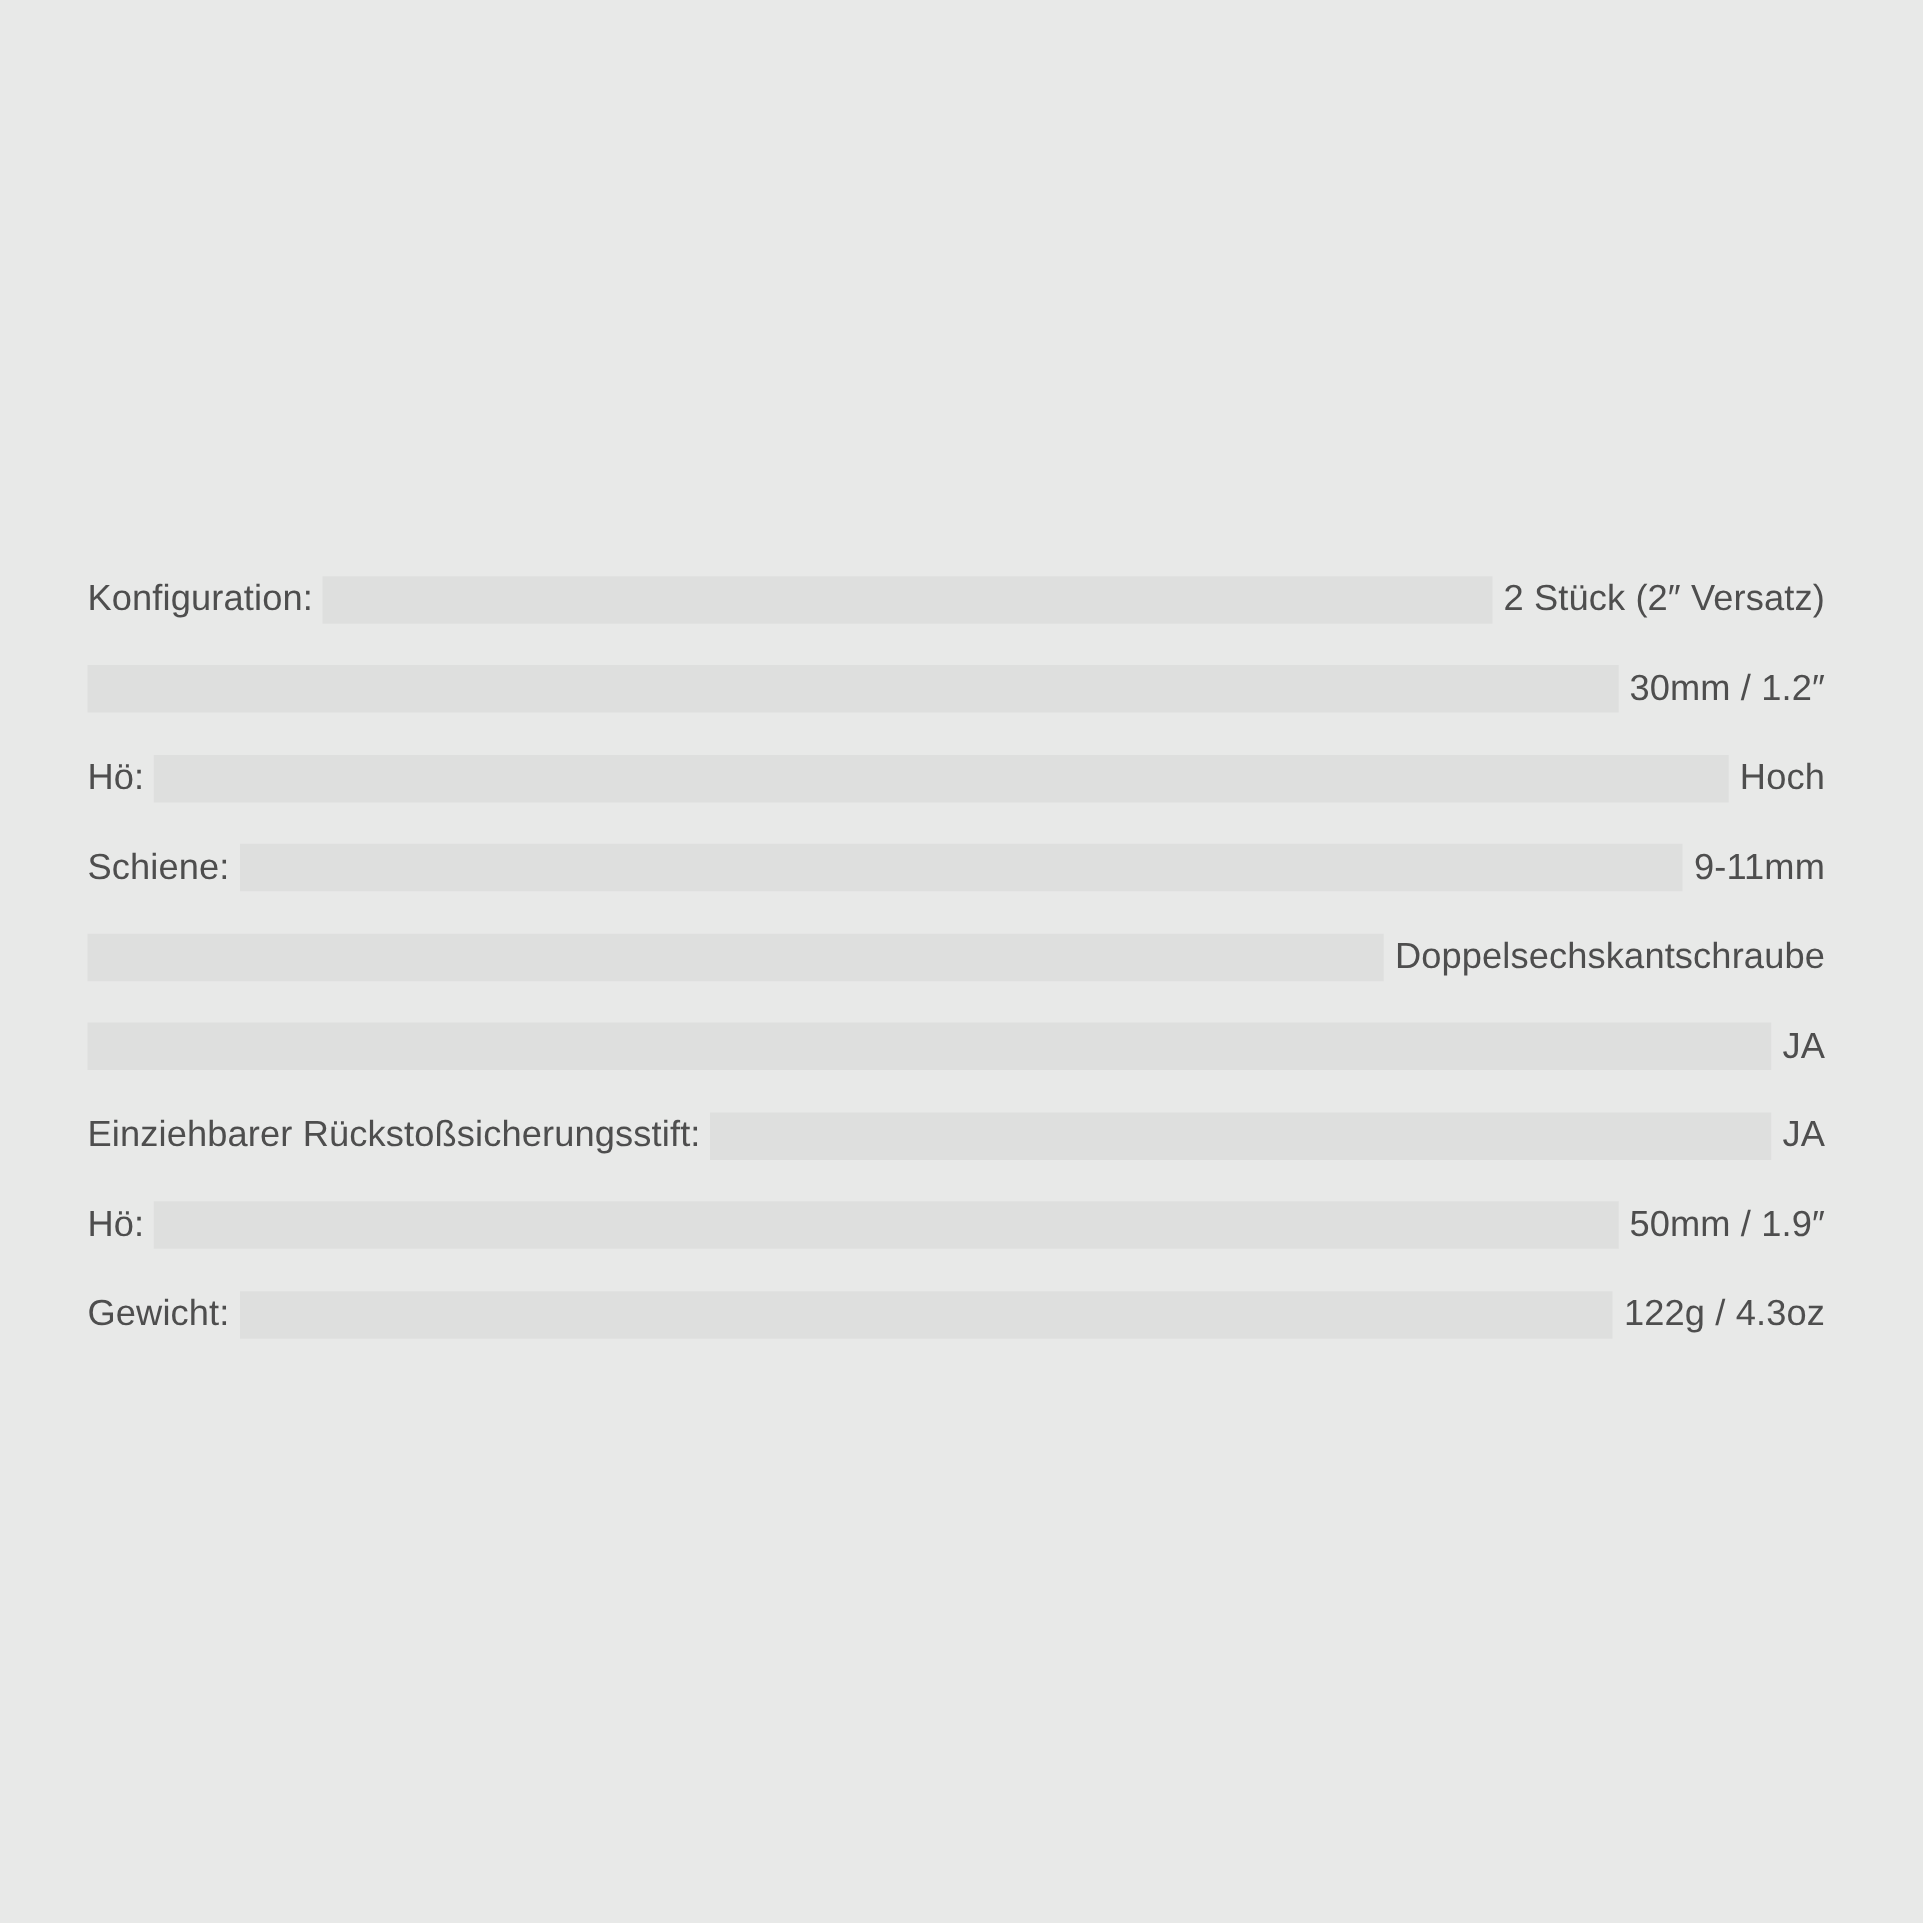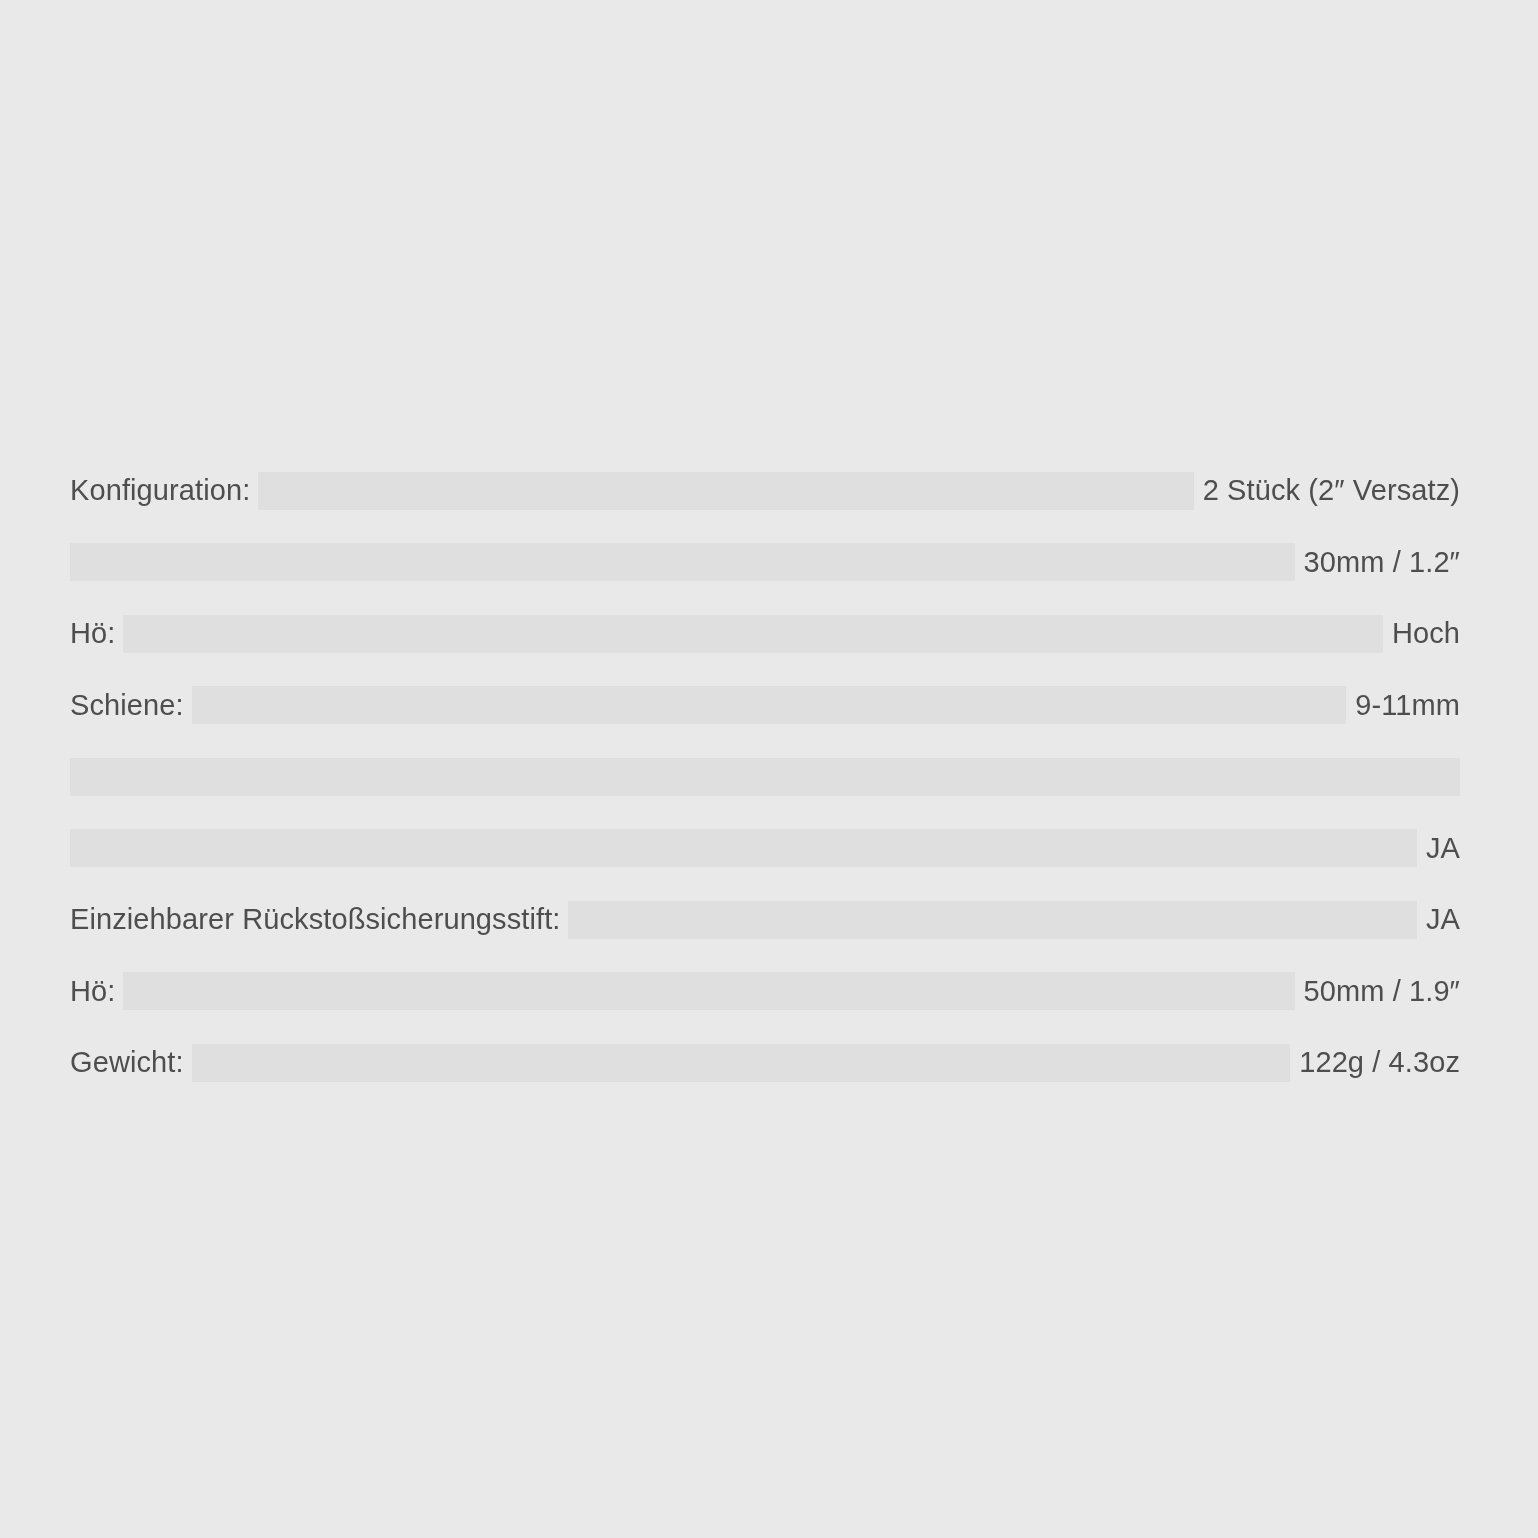--- a/index.html
+++ b/index.html
@@ -12,21 +12,21 @@
     height: 1538px;
     background: #e8e9e8;
     font-family: "Liberation Sans", sans-serif;
     color: #4a4a4a;
     overflow: hidden;
   }
 
   .spec-sheet {
     position: absolute;
     left: 70px;
-    top: 455px;
+    top: 444px;
     width: 1390px;
   }
 
   .spec-row {
     display: flex;
     align-items: center;
     width: 100%;
     height: 71.5px;
     white-space: nowrap;
   }
@@ -80,20 +80,21 @@
   </div>
 
   <div class="spec-row">
     <span class="spec-label">Schiene:</span>
     <span class="spec-leader"></span>
     <span class="spec-value">9-11mm</span>
   </div>
 
   <div class="spec-row">
     <span class="spec-leader"></span>
+    <span class="spec-value">Doppelsechskantschraube</span>
   </div>
 
   <div class="spec-row">
     <span class="spec-leader"></span>
     <span class="spec-value">JA</span>
   </div>
 
   <div class="spec-row">
     <span class="spec-label">Einziehbarer Rückstoßsicherungsstift:</span>
     <span class="spec-leader"></span>

